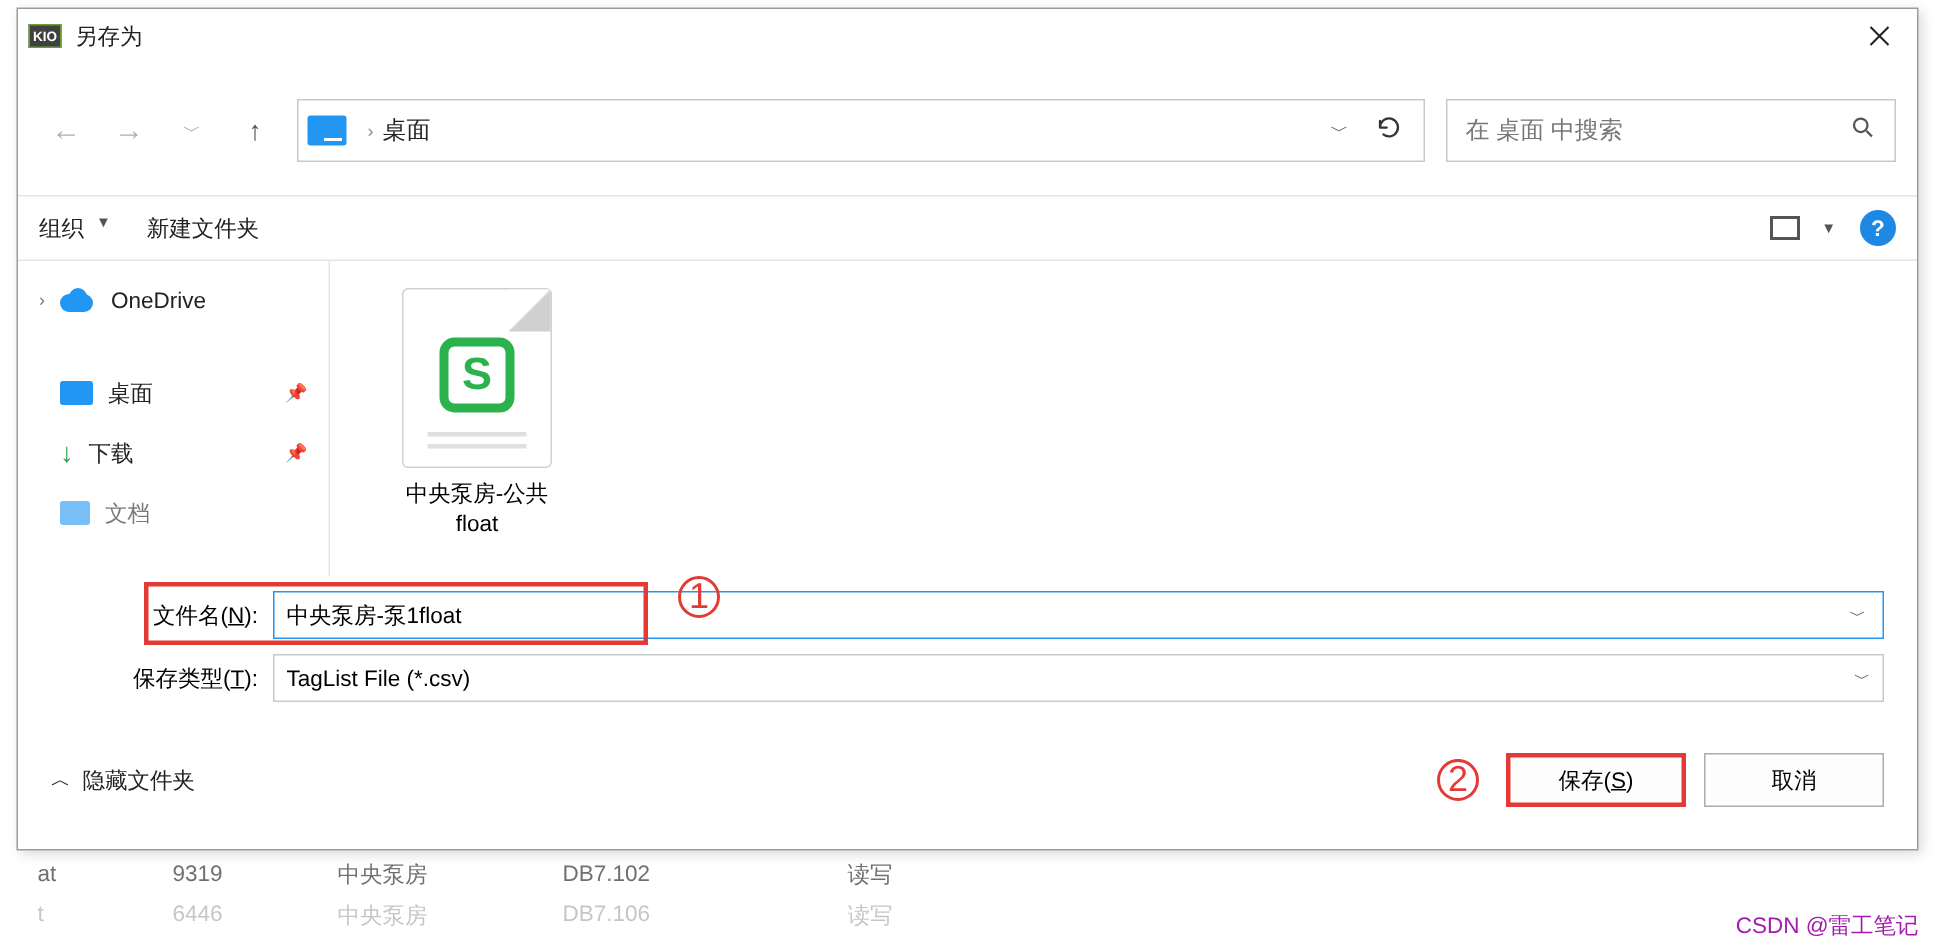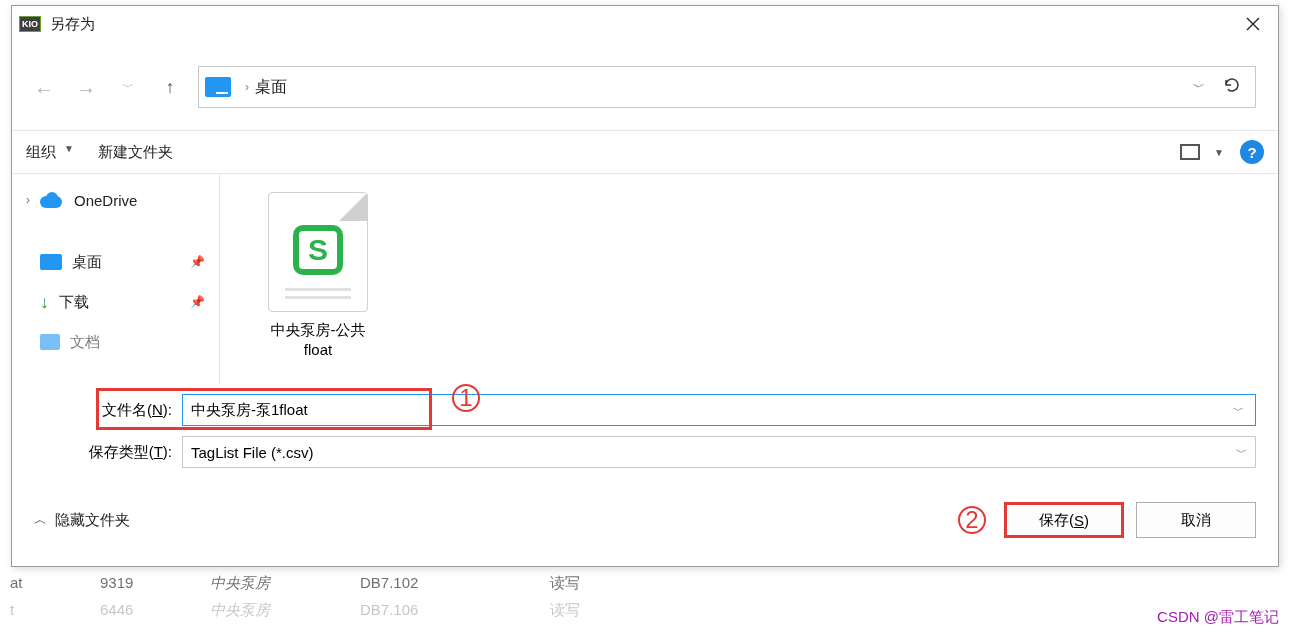--- a/index.html
+++ b/index.html
@@ -60,22 +60,22 @@
   .sel-drop{position:absolute;right:8px;color:#666;font-size:11px;}
   .hl-red{border:3px solid #e53935 !important;}
   .hl-box{position:absolute;border:3px solid #e53935;pointer-events:none;}
   .ann{color:#e53935;font-size:24px;position:absolute;border:2px solid #e53935;border-radius:50%;width:28px;height:28px;display:flex;align-items:center;justify-content:center;font-weight:500;}
   .footer{display:flex;align-items:center;padding:18px 22px 6px;position:relative;}
   .hide-folders{display:flex;align-items:center;font-size:15px;color:#222;}
   .hide-folders .chev{margin-right:8px;font-size:13px;}
   .btn{width:120px;height:36px;border:1px solid #adadad;background:#fdfdfd;font-size:15px;display:flex;align-items:center;justify-content:center;margin-left:12px;}
   .btn.primary{border:1px solid #888;}
   .bg-rows{position:absolute;top:570px;left:0;right:0;font-size:15px;color:#333;opacity:0.7;}
-  .bg-row{display:flex;gap:50px;padding:4px 10px;}
-  .bg-row span:nth-child(1){width:40px;} .bg-row span:nth-child(2){width:60px;} .bg-row span:nth-child(3){width:100px;font-style:italic;} .bg-row span:nth-child(4){width:140px;} .bg-row span:nth-child(5){width:60px;}
+  .bg-row{display:flex;gap:50px;padding:4px 25px;}
+  .bg-row span:nth-child(1){width:40px;} .bg-row span:nth-child(2){width:60px;} .bg-row span:nth-child(3){width:100px;} .bg-row span:nth-child(4){width:140px;} .bg-row span:nth-child(5){width:60px;}
   .watermark{position:absolute;right:14px;bottom:6px;color:#a21caf;font-size:15px;}
   u{text-decoration:underline;}
 </style>
 </head>
 <body>
 
 <div class="bg-rows">
   <div class="bg-row">
     <span>at</span>
     <span>9319</span>
@@ -115,20 +115,29 @@
       <div class="addr-icon"></div>
       <span class="addr-sep">›</span>
       <span class="addr-text">桌面</span>
       <span class="addr-drop">﹀</span>
       <span class="addr-refresh">
         <svg width="18" height="18" viewBox="0 0 24 24">
             <path d="M4 12a8 8 0 1 1 3 6.2M4 12V6m0 6h6" fill="none" stroke="#333" stroke-width="2" stroke-linecap="round"></path>
           </svg>
       </span>
     </div>
+    <div class="searchbar">
+      <span>在 桌面 中搜索</span>
+      <span class="mag">
+        <svg width="18" height="18" viewBox="0 0 24 24">
+            <circle cx="10" cy="10" r="6" fill="none" stroke="#555" stroke-width="2"></circle>
+            <path d="M15 15l5 5" stroke="#555" stroke-width="2"></path>
+          </svg>
+      </span>
+    </div>
   </div>
 
   <div class="toolbar">
     <div class="tool-item">
       <span>组织</span>
       <span class="tool-drop">▼</span>
     </div>
     <div class="tool-item">
       <span>新建文件夹</span>
     </div>

